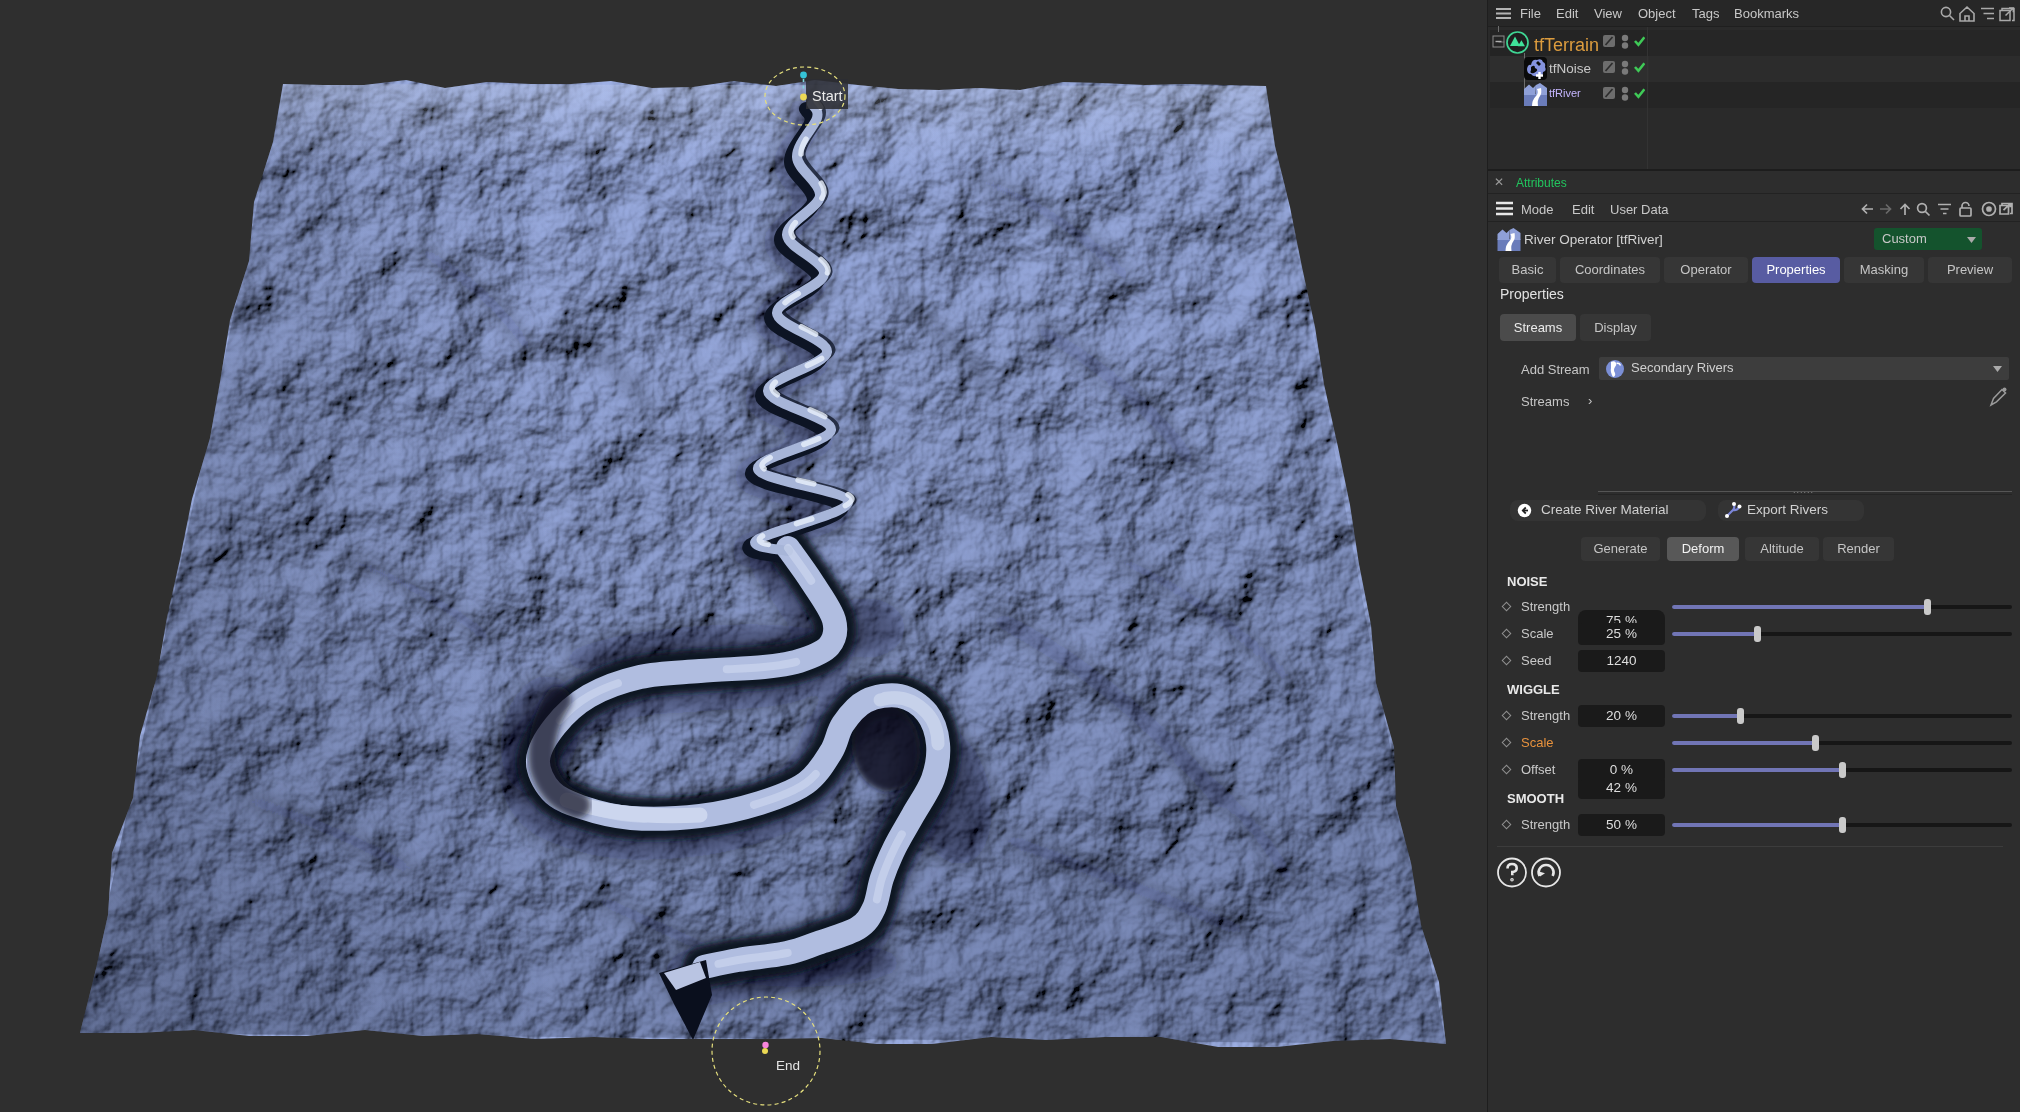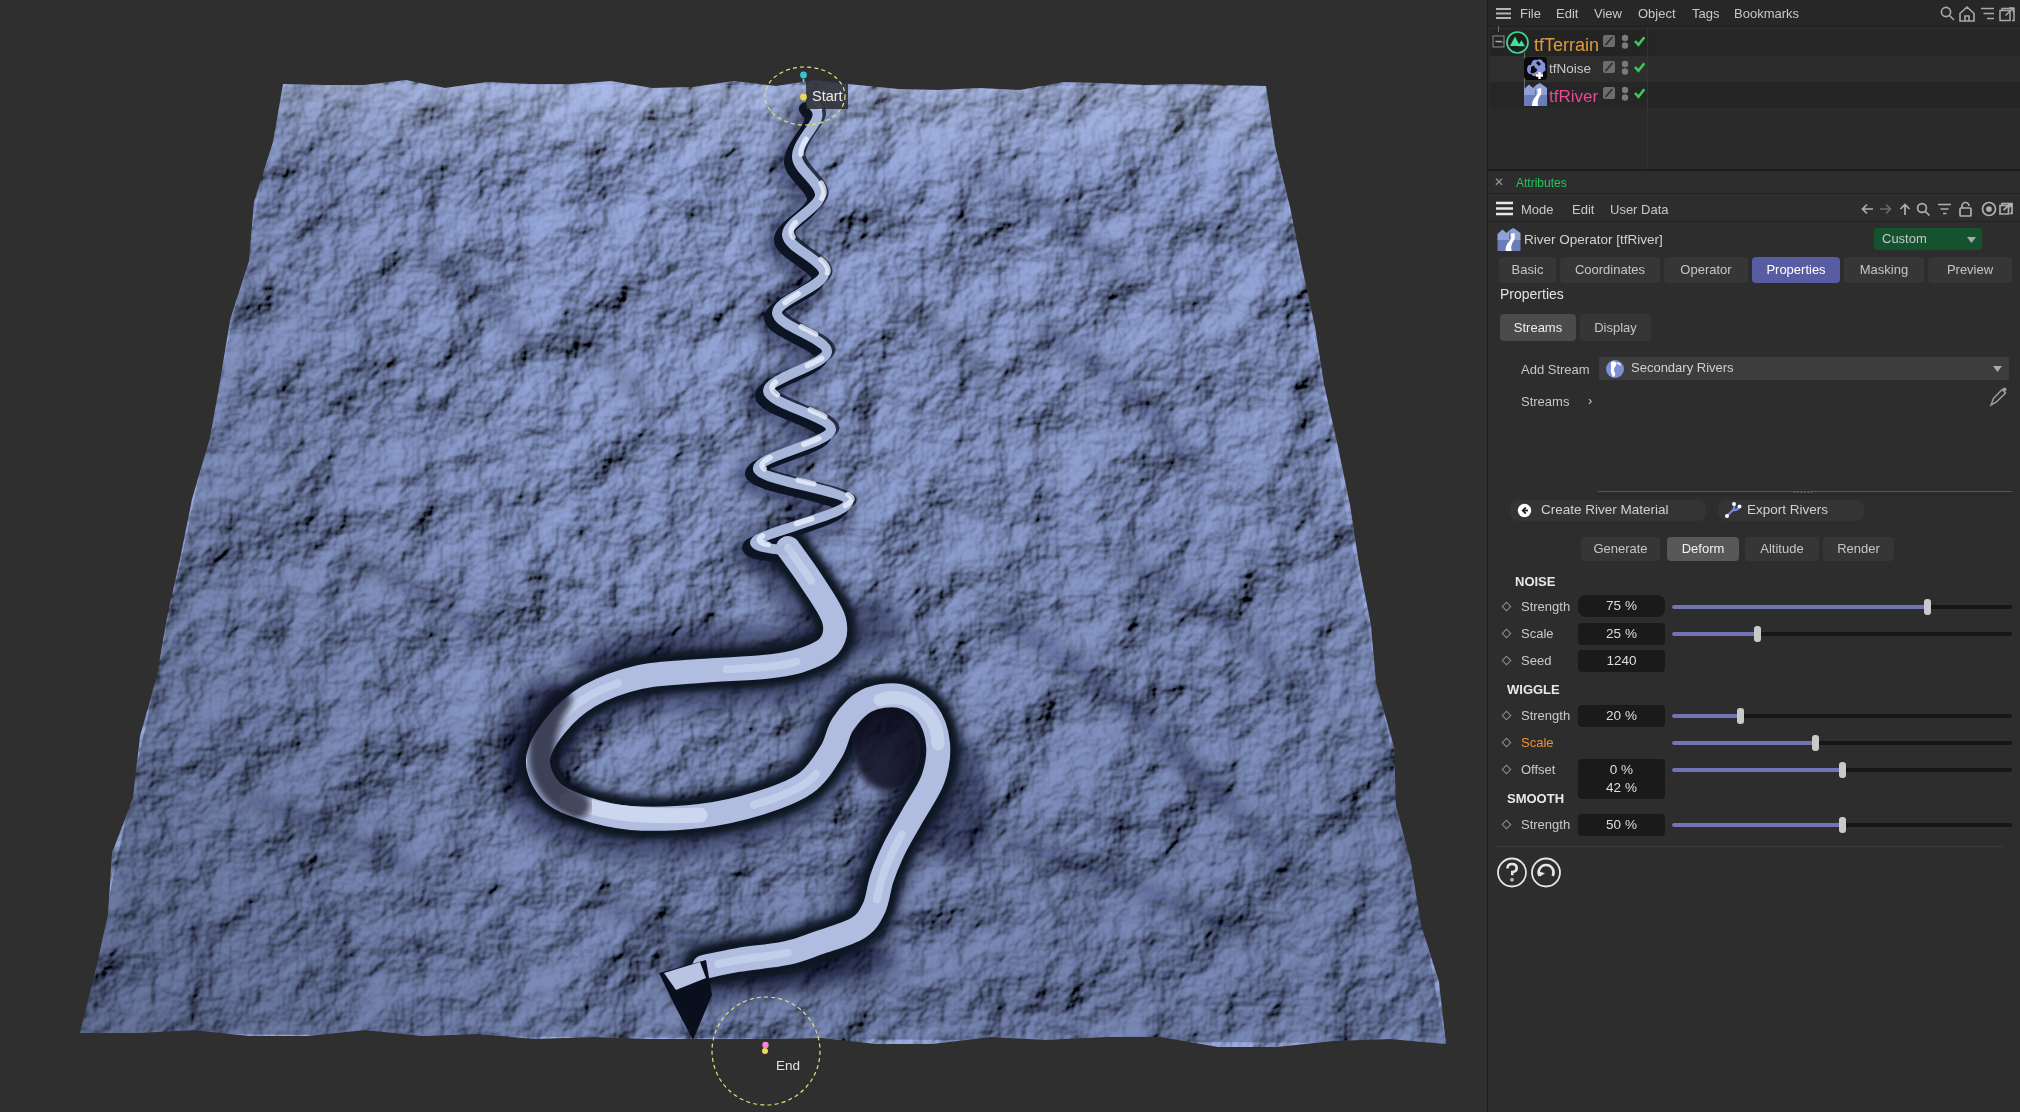--- a/index.html
+++ b/index.html
@@ -176,21 +176,21 @@
         <path d="M12 18.5h7M15.5 15v7" stroke="#fff" stroke-width="2.4"></path>
       </svg>
       <div class="txt" style="left:61px;top:61px;color:#c8c8c8;font-size:13.5px;">tfNoise</div>
 
       <svg class="abs" style="left:36px;top:83px" width="23" height="23" viewBox="0 0 23 23">
         <rect x="0" y="11" width="23" height="12" fill="#6a7cba"></rect>
         <path d="M0 12 L0 6 L5 1.5 L9 5 L12 2 L11.5 12z" fill="#8fa0d8"></path>
         <path d="M12 2 L16 0 L23 5 L23 12 L12 12z" fill="#8fa0d8"></path>
         <path d="M8 23 q0-6 4-10 q3-3 1-7 l4-1 q1 5-1 8 q-3 4-2 10z" fill="#fff"></path>
       </svg>
-      <div class="txt" style="left:61px;top:87px;color:#ec4899;font-size:17px;">tfRiver</div>
+      <div class="txt" style="left:61px;top:87px;color:#c4b5fd;font-size:11px;">tfRiver</div>
       <svg class="abs" style="left:115px;top:30px" width="42" height="78" viewBox="0 0 42 78">
         <g>
           <rect x="0" y="5" width="12" height="12" rx="2" fill="#6d6d6d"></rect>
             <path d="M2.5 15 L9.5 7" stroke="#2c2c2c" stroke-width="1.6"></path>
           <circle cx="22" cy="8" r="3.2" fill="#7a7a7a"></circle>
             <circle cx="22" cy="15.5" r="3.2" fill="#7a7a7a"></circle>
           <path d="M32 11 l3.4 3.8 6-7.6" stroke="#3fca57" stroke-width="2.6" fill="none"></path>
         </g>
         <g transform="translate(0,26)">
           <rect x="0" y="5" width="12" height="12" rx="2" fill="#6d6d6d"></rect>
@@ -307,24 +307,24 @@
             <circle cx="15.5" cy="4.5" r="2" fill="#fff"></circle>
         </svg>
         <div class="txt" style="left:29px;top:2px;color:#d0d0d0;font-size:13.5px;">Export Rivers</div>
       </div>
 
       <div class="btn" style="left:93px;top:366px;width:79px;height:24px;line-height:24px;">Generate</div>
       <div class="btn" style="left:179px;top:366px;width:72px;height:24px;line-height:24px;background:#585858;color:#f2f2f2;">Deform</div>
       <div class="btn" style="left:257px;top:366px;width:74px;height:24px;line-height:24px;">Altitude</div>
       <div class="btn" style="left:335px;top:366px;width:71px;height:24px;line-height:24px;">Render</div>
 
-      <div class="txt" style="left:27px;top:403px;color:#e8e8e8;font-weight:bold;">NOISE</div>
+      <div class="txt" style="left:19px;top:403px;color:#e8e8e8;font-weight:bold;">NOISE</div>
       <div class="diam" style="top:432px;"></div>
       <div class="txt" style="left:33px;top:428px;">Strength</div>
-      <div class="vbox" style="top:424px;border-radius:8px;">75 %</div>
+      <div class="vbox" style="top:439px;border-radius:8px;">75 %</div>
       <div class="track" style="top:434px;"></div>
       <div class="fill" style="top:434px;width:255px;"></div>
       <div class="knob" style="top:428px;left:436px;"></div>
       <div class="diam" style="top:459px;"></div>
       <div class="txt" style="left:33px;top:455px;">Scale</div>
       <div class="vbox" style="top:452px;">25 %</div>
       <div class="track" style="top:461px;"></div>
       <div class="fill" style="top:461px;width:85px;"></div>
       <div class="knob" style="top:455px;left:266px;"></div>
       <div class="diam" style="top:486px;"></div>

